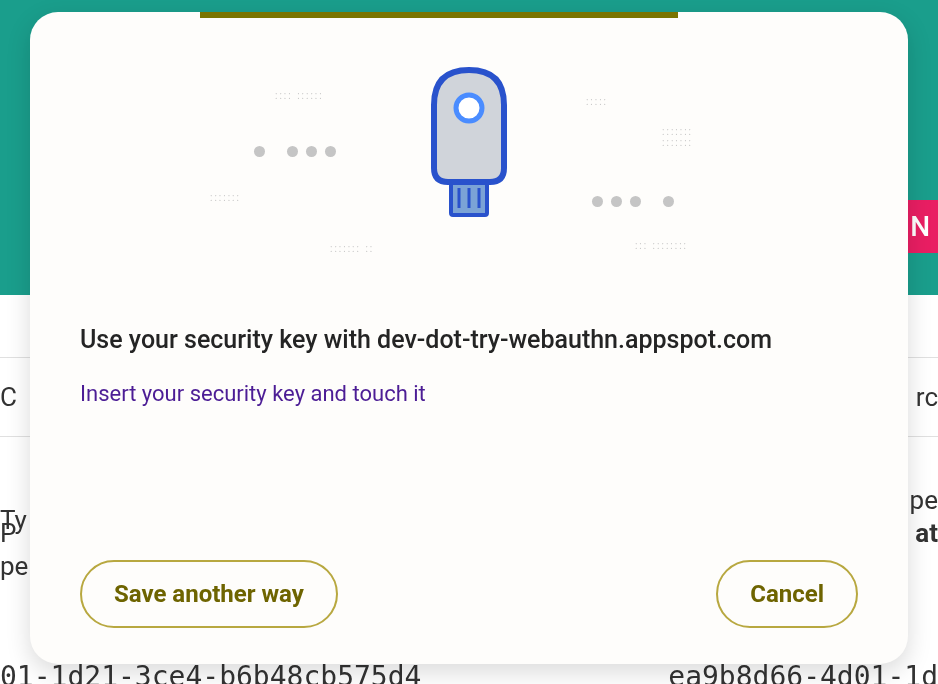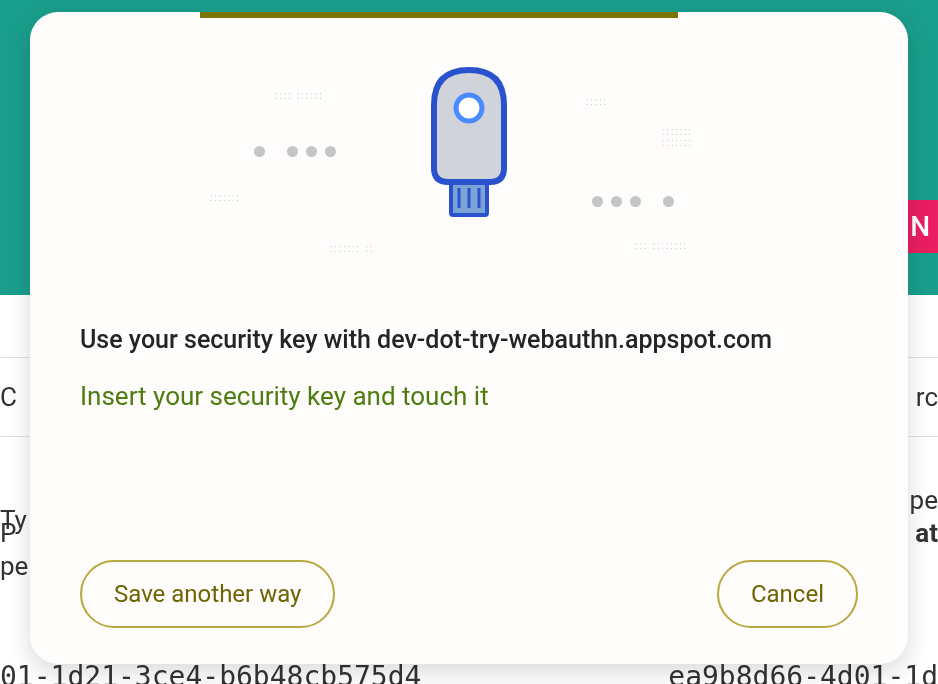--- a/index.html
+++ b/index.html
@@ -136,41 +136,41 @@
     
     .dialog-title {
       font-size: 25px;
       font-weight: 500;
       color: #242424;
       line-height: 1.4;
       margin-bottom: 24px;
     }
     
     .dialog-subtitle {
-      font-size: 26px;
-      color: #4d7c0f;
+      font-size: 22px;
+      color: #4c1d95;
       font-weight: 400;
     }
     
     .dialog-actions {
       position: absolute;
       bottom: 36px;
       left: 50px;
       right: 50px;
       display: flex;
       justify-content: space-between;
       align-items: center;
     }
     
     .btn {
       border: 2px solid #b8a840;
       background: transparent;
       color: #6e6400;
       font-size: 24px;
-      font-weight: 400;
+      font-weight: 700;
       padding: 18px 32px;
       border-radius: 36px;
       cursor: pointer;
       font-family: inherit;
     }
   </style>
 </head>
 <body>
 
 <div class="background"></div>

